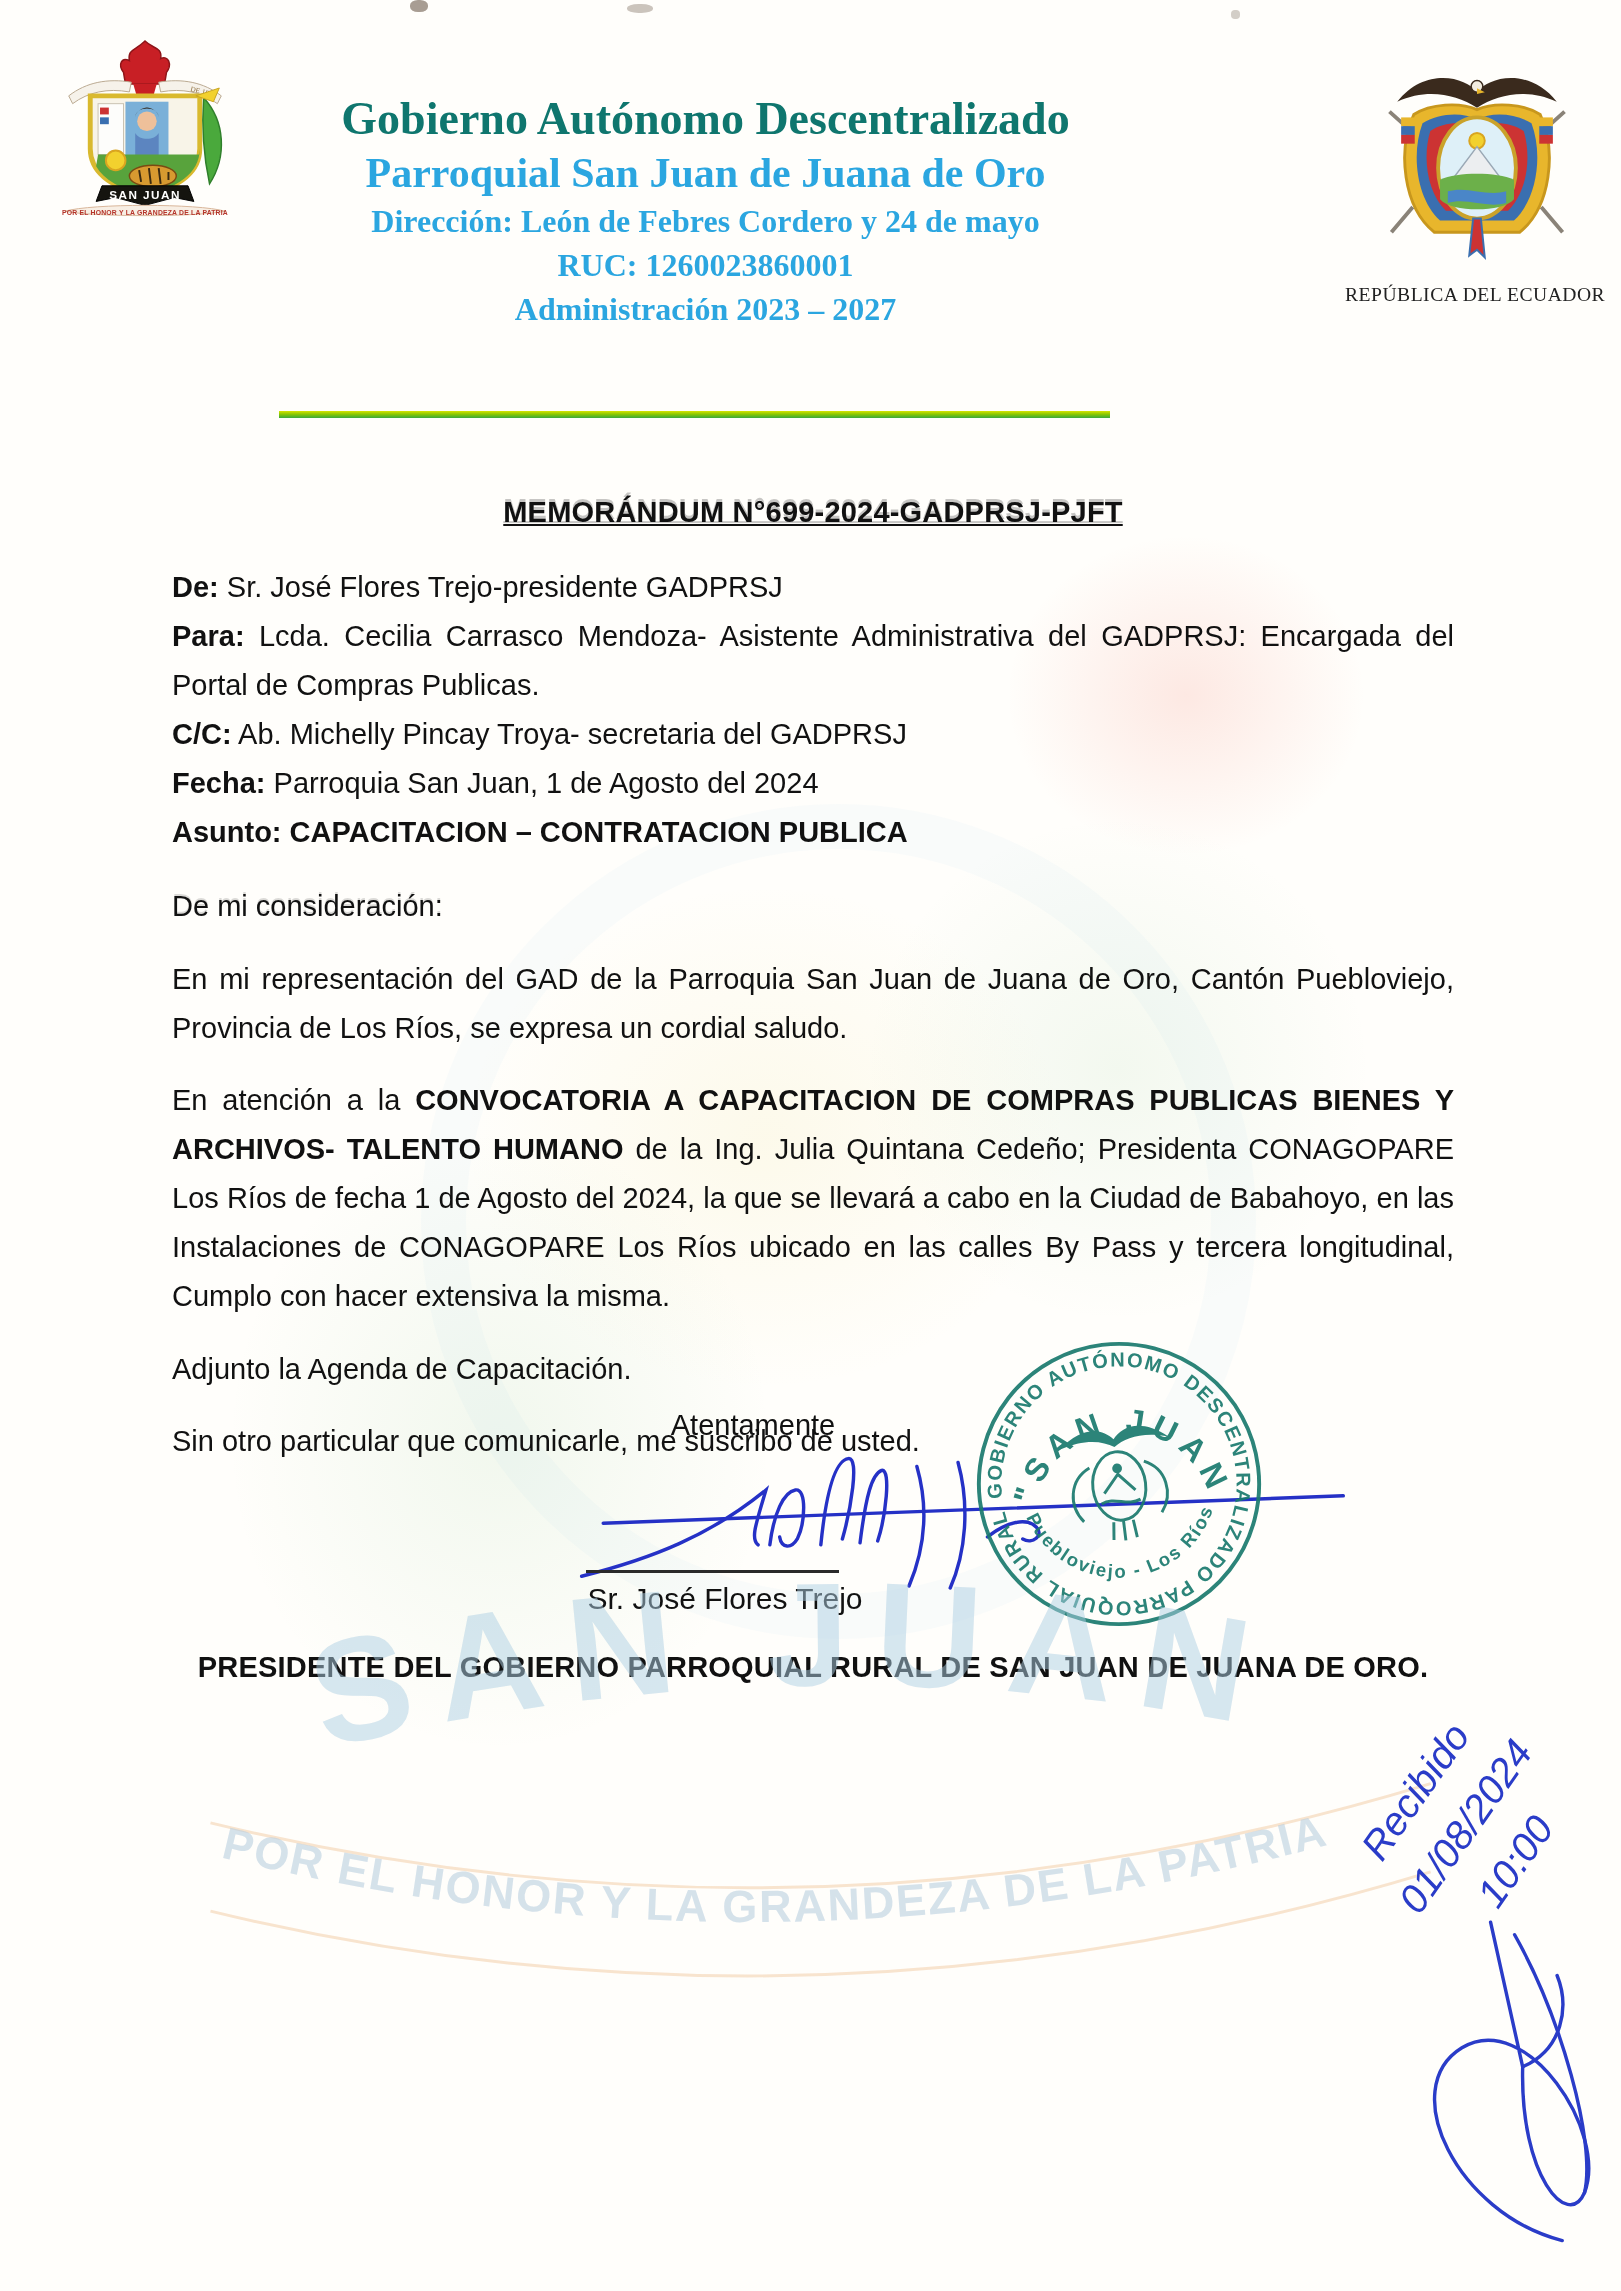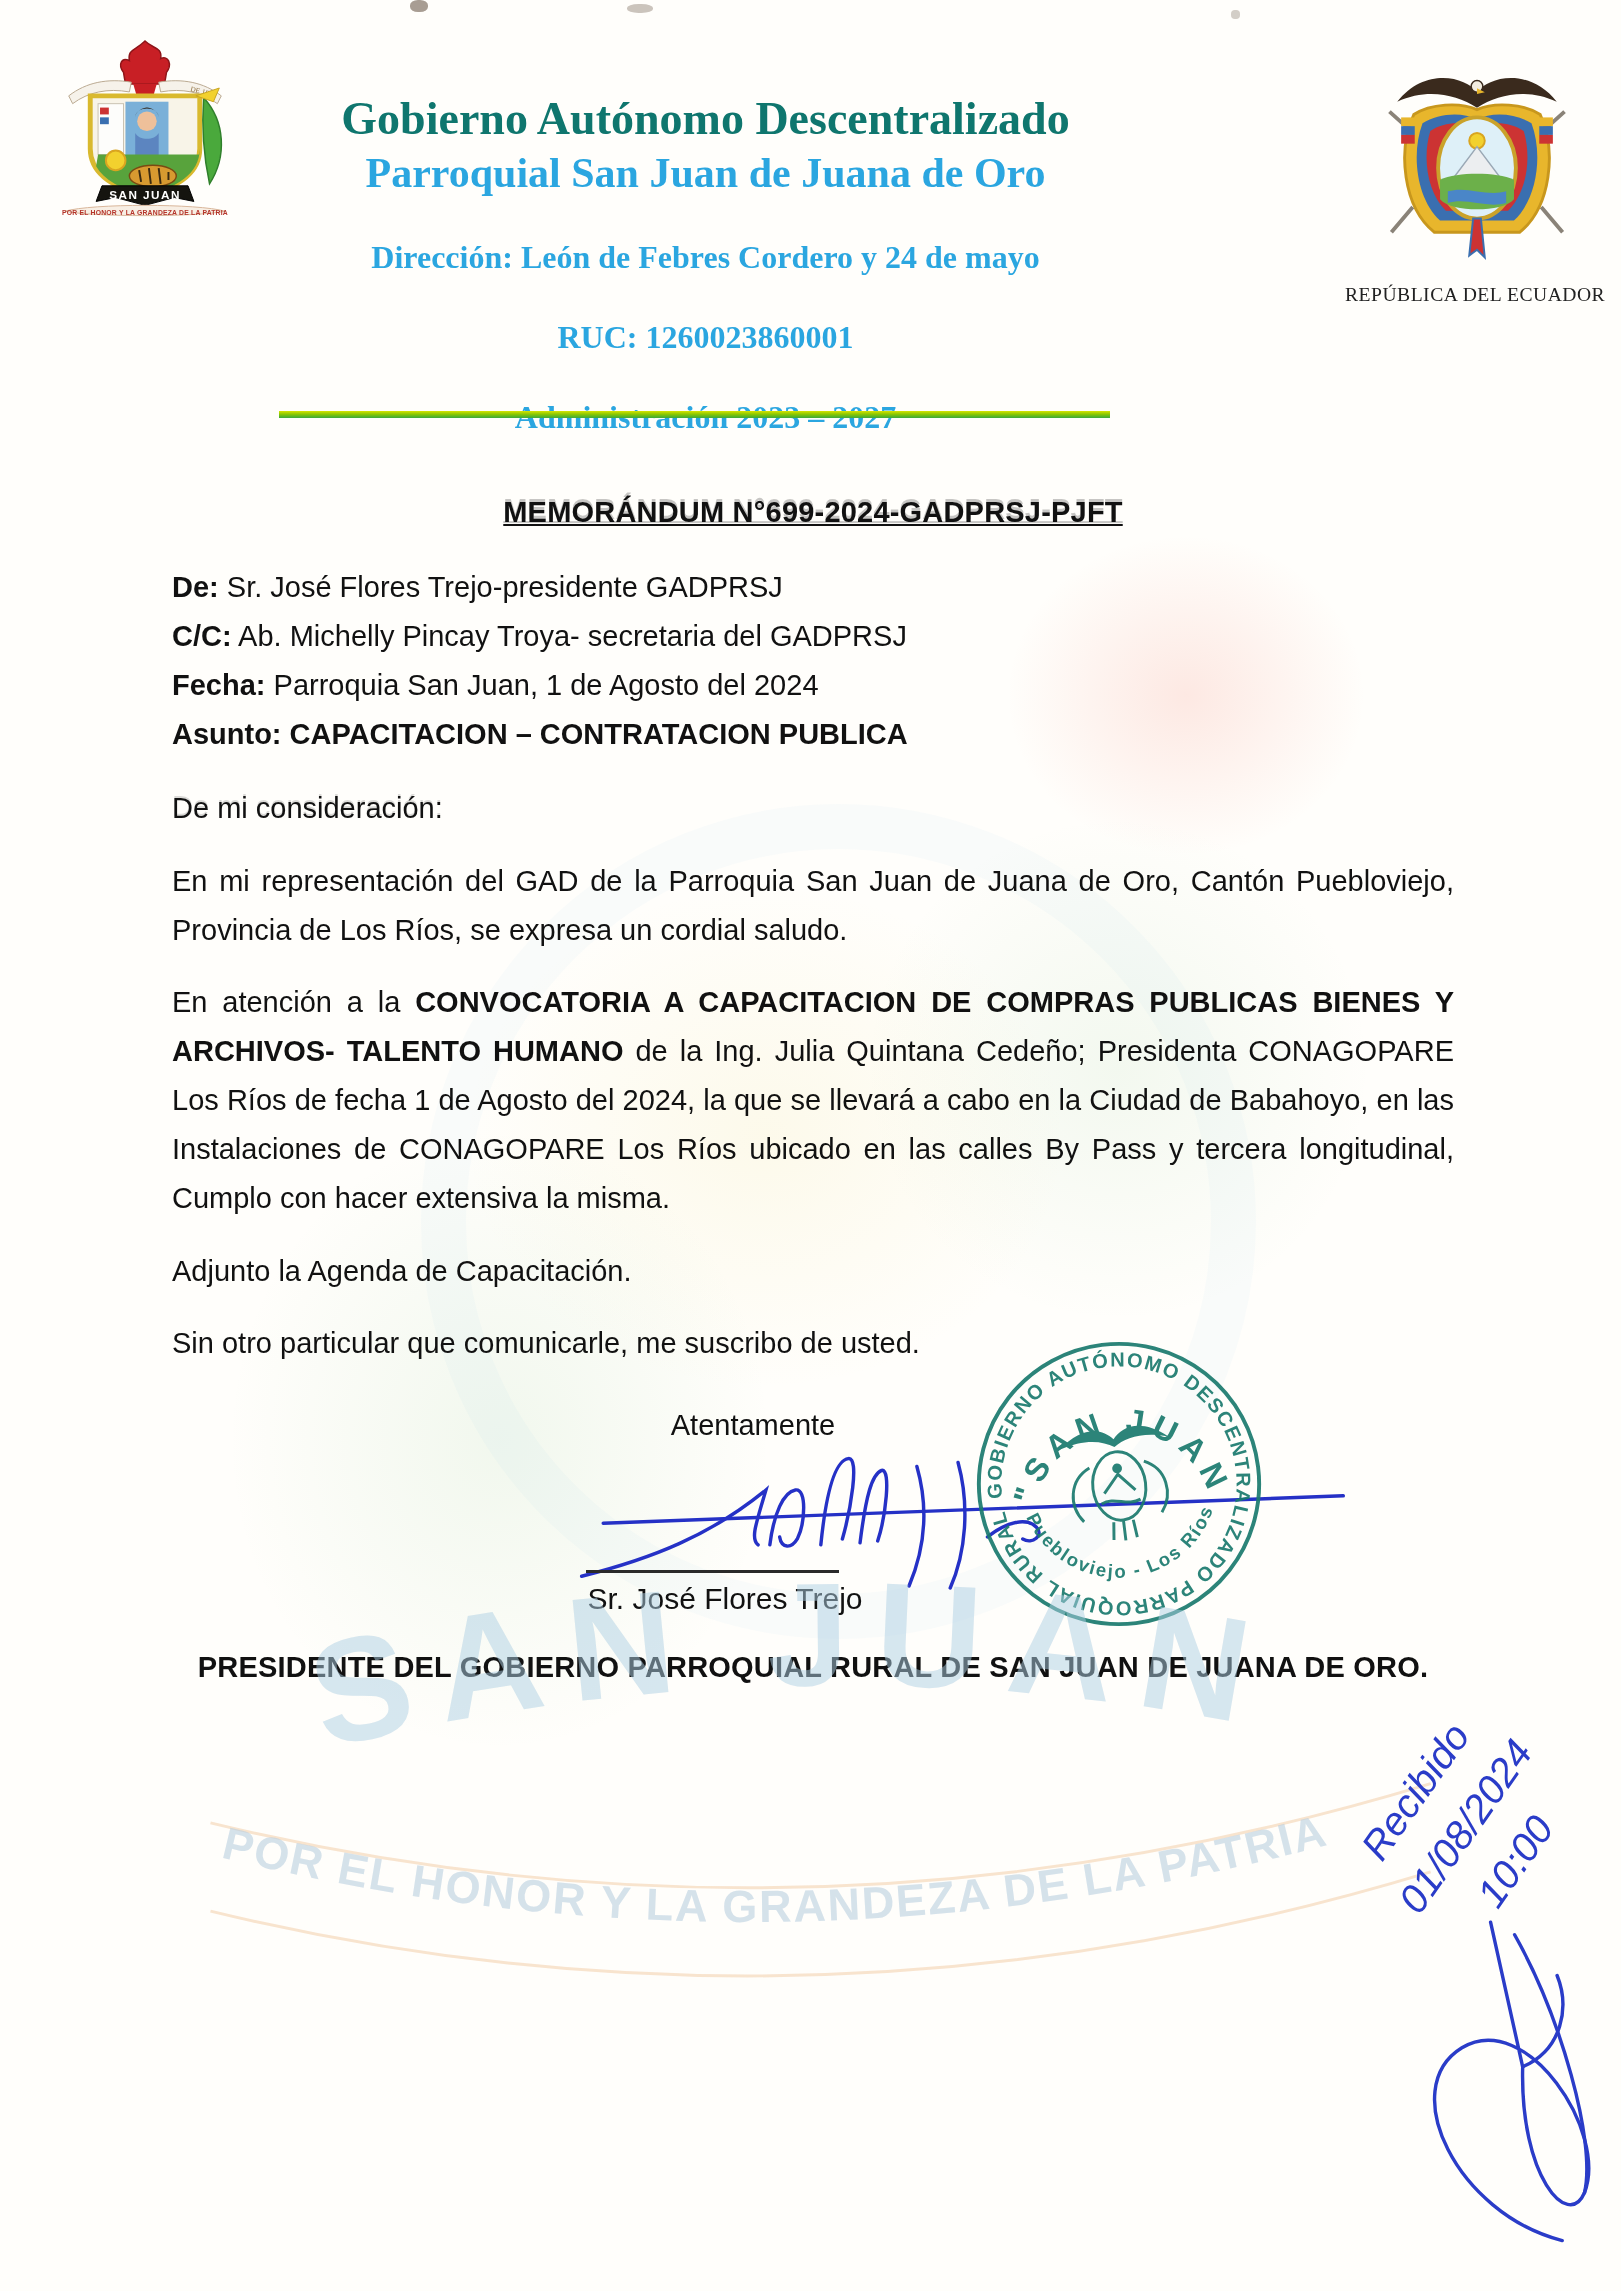--- a/index.html
+++ b/index.html
@@ -10,21 +10,21 @@
   .artifact{position:absolute;background:#a89d93;border-radius:45%;}
   .a1{left:410px;top:0;width:17.6px;height:11.8px;}
   .a2{left:627px;top:3.9px;width:25.5px;height:8.8px;opacity:.6;}
   .a3{left:1231px;top:9.8px;width:8.8px;height:8.8px;opacity:.5;}
 
   
   .center-head{position:absolute;left:245px;top:90px;width:921px;text-align:center;
                font-family:"Liberation Serif",serif;font-weight:bold;}
   .h1{font-size:46px;line-height:57px;color:#0f766e;}
   .h2{font-size:42px;line-height:52px;color:#2ba6e0;}
-  .h3{font-size:32px;line-height:44px;color:#2ba6e0;margin-top:36px;}
+  .h3{font-size:32px;line-height:44px;color:#2ba6e0;}
   .green-rule{position:absolute;left:279px;top:411px;width:831px;height:6.9px;
               background:linear-gradient(180deg,#d8e400 0%,#8cc800 45%,#3aa93c 100%);}
   .crest-left{position:absolute;left:57px;top:39px;width:176px;height:188px;}
   .emblem-right{position:absolute;left:1374px;top:61px;width:206px;height:214px;}
   .emblem-caption{position:absolute;left:1345px;top:284px;width:265px;text-align:left;
                   font-family:"Liberation Serif",serif;font-size:19.6px;color:#222;letter-spacing:0.5px;}
 
   
   .wmb{position:absolute;border-radius:50%;pointer-events:none;}
   .wmb1{left:1000px;top:529px;width:372px;height:333px;
@@ -141,20 +141,21 @@
     <path d="M70 134 C90 128 110 140 130 134 L130 146 C110 152 90 140 70 146 Z" fill="#4a86c8"></path>
     <path d="M96 162 L92 200 L100 194 L108 202 L104 162 Z" fill="#cc3333" stroke="#3a6fb0" stroke-width="2"></path>
   </svg>
   <div class="emblem-caption">REPÚBLICA DEL ECUADOR</div>
 
   <div class="doc-body">
     <p class="memo-title">MEMORÁNDUM N°699-2024-GADPRSJ-PJFT</p>
 
     <div class="fields">
       <p><span class="b">De:</span><span> Sr. José Flores Trejo-presidente GADPRSJ</span></p>
+      <p><span class="b">Para:</span><span> Lcda. Cecilia Carrasco Mendoza- Asistente Administrativa del GADPRSJ: Encargada del Portal de Compras Publicas.</span></p>
       <p><span class="b">C/C:</span><span> Ab. Michelly Pincay Troya- secretaria del GADPRSJ</span></p>
       <p><span class="b">Fecha:</span><span> Parroquia San Juan, 1 de Agosto del 2024</span></p>
       <p class="b"><span>Asunto:</span><span> CAPACITACION – CONTRATACION PUBLICA</span></p>
     </div>
 
     <p class="salutation">De mi consideración:</p>
     <p class="para">En mi representación del GAD de la Parroquia San Juan de Juana de Oro, Cantón Puebloviejo, Provincia de Los Ríos, se expresa un cordial saludo.</p>
     <p class="para"><span>En atención a la </span><span class="b">CONVOCATORIA A CAPACITACION DE COMPRAS PUBLICAS BIENES Y ARCHIVOS- TALENTO HUMANO</span><span> de la Ing. Julia Quintana Cedeño; Presidenta CONAGOPARE Los Ríos de fecha 1 de Agosto del 2024, la que se llevará a cabo en la Ciudad de Babahoyo, en las Instalaciones de CONAGOPARE Los Ríos ubicado en las calles By Pass y tercera longitudinal, Cumplo con hacer extensiva la misma.</span></p>
     <p class="para">Adjunto la Agenda de Capacitación.</p>
     <p class="para">Sin otro particular que comunicarle, me suscribo de usted.</p>

